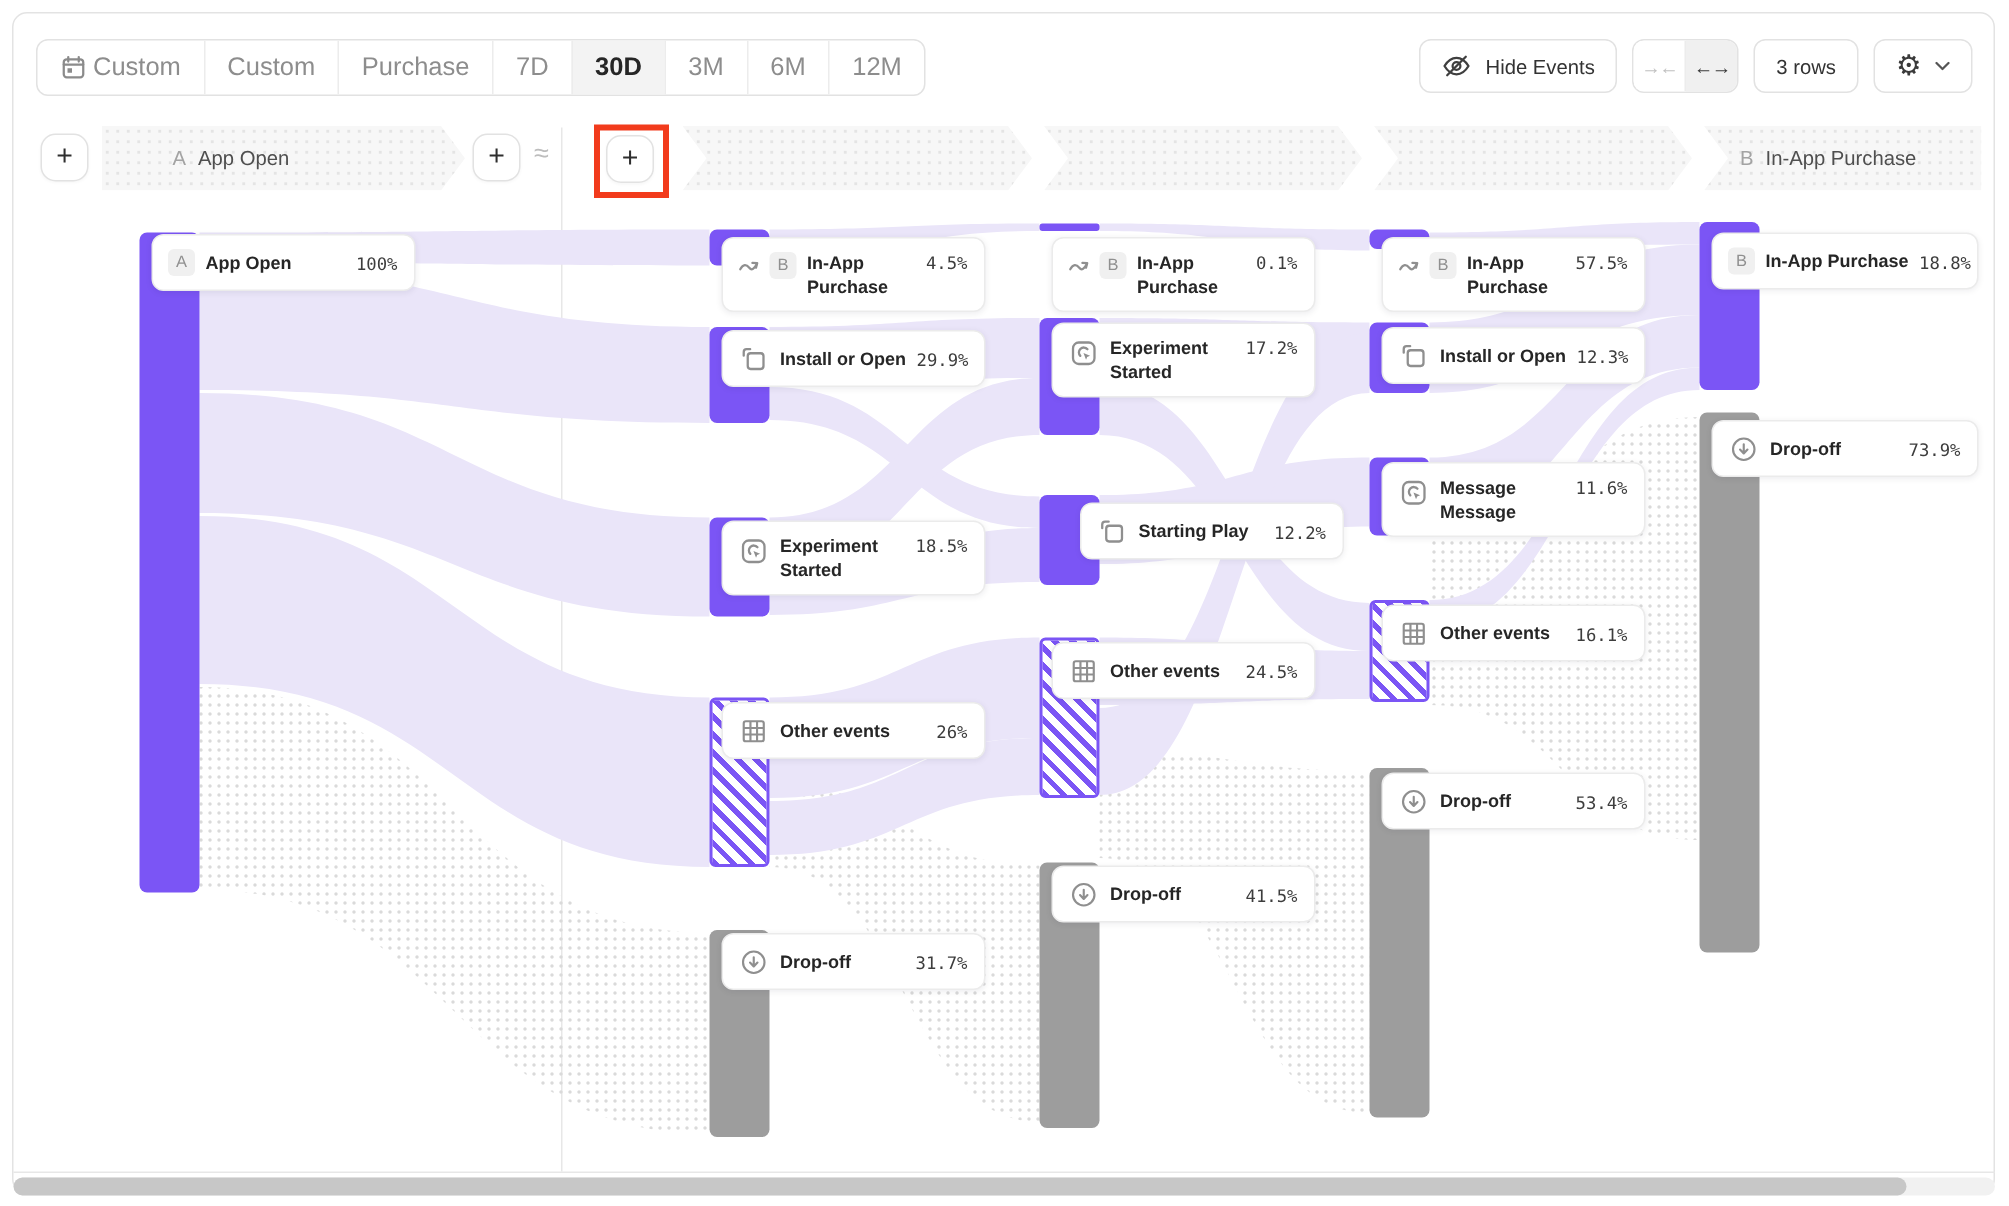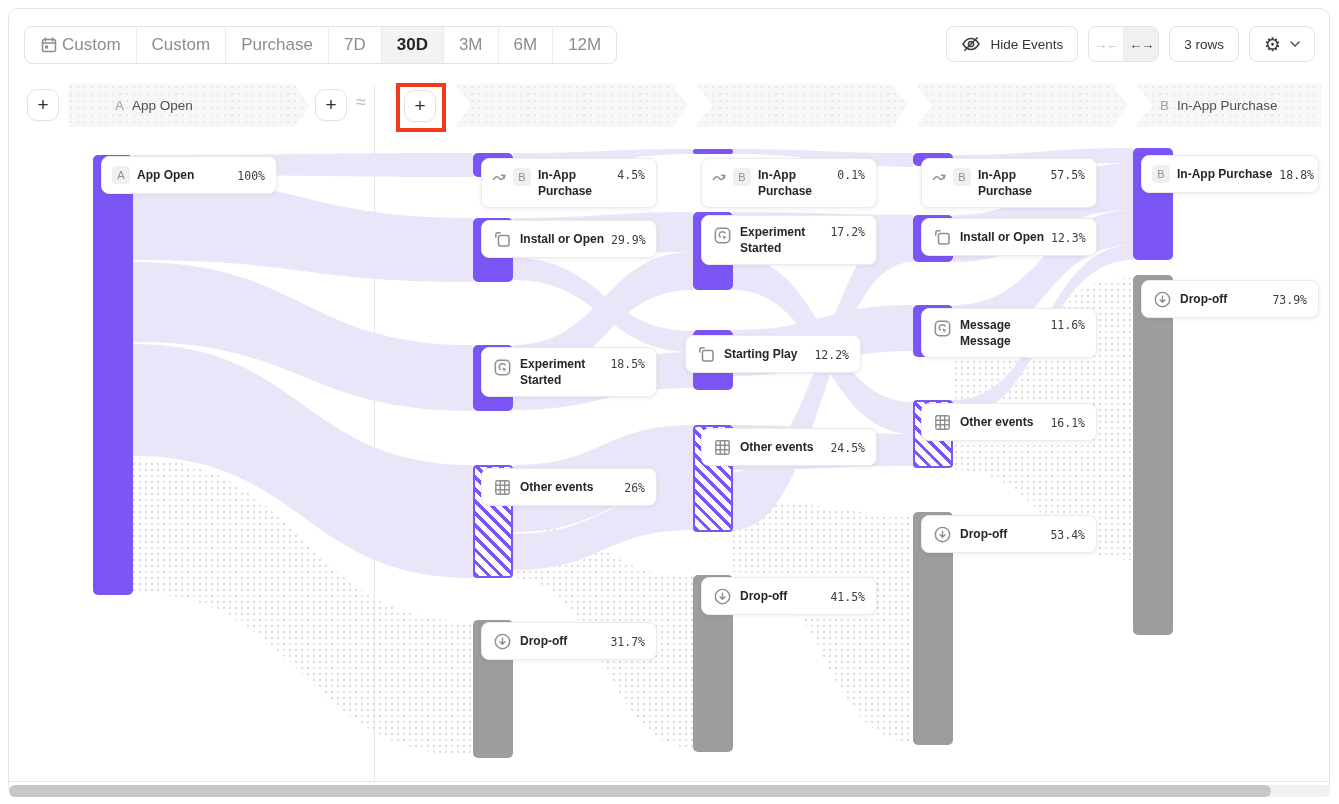--- a/index.html
+++ b/index.html
@@ -283,21 +283,21 @@
               <rect x="3.5" y="3.5" width="15" height="15" rx="4"></rect>
               <path d="M13.6 8.2 a3.4 3.4 0 1 0 -5 4.6"></path>
               <path d="M10.8 10.8 l4.6 2 -2 .8 -.8 2 z" fill="#8f8f8f" stroke="none"></path>
             </svg>
           </span>
         </span>
         <span class="lbl">Experiment Started</span>
         <span class="val">17.2%</span>
       </div>
       <div class="bar event" style="left: 693px; top: 330px; height: 60px;"></div>
-      <div class="card l1" style="left: 685px; top: 335px; width: 176px; height: 38px;">
+      <div class="card l1" style="left: 720px; top: 335px; width: 176px; height: 38px;">
         <span class="iconwrap">
           <span style="display: flex;">
             <svg width="21" height="21" viewBox="0 0 22 22" fill="none" stroke="#8f8f8f" stroke-width="1.6" stroke-linecap="round" stroke-linejoin="round">
               <path d="M4 8.5 V6 a2 2 0 0 1 2 -2 H8.5"></path>
               <rect x="6.8" y="6.8" width="11" height="11" rx="2" fill="#fff"></rect>
             </svg>
           </span>
         </span>
         <span class="lbl">Starting Play</span>
         <span class="val">12.2%</span>

